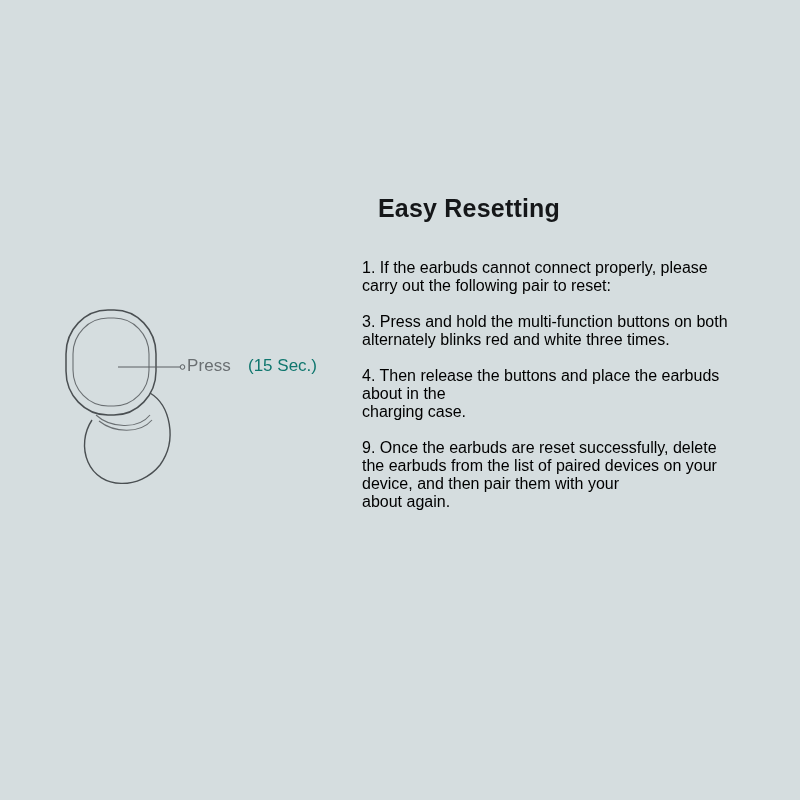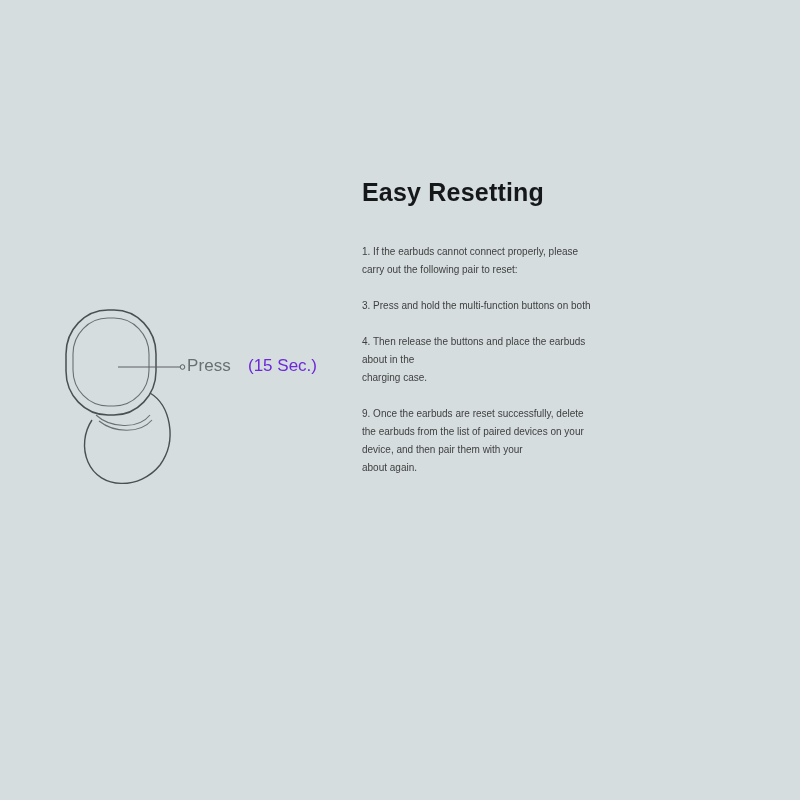--- a/index.html
+++ b/index.html
@@ -34,45 +34,45 @@
       font-size: 17px;
       color: #6a6f72;
       letter-spacing: 0.1px;
       white-space: nowrap;
     }
     .press-duration {
       position: absolute;
       top: 356px;
       left: 248px;
       font-size: 17px;
-      color: #6d28d9;
+      color: #0f766e;
       white-space: nowrap;
     }
     .content {
       position: absolute;
       left: 362px;
       top: 176px;
       width: 410px;
     }
     .title {
       font-size: 25px;
       font-weight: bold;
-      margin: 0;
+      margin: 16px;
       line-height: 32px;
       color: #151719;
       letter-spacing: 0.2px;
     }
     .steps {
       margin-top: 35px;
     }
     .step {
-      font-size: 10px;
+      font-size: 16px;
       line-height: 18px;
       margin: 8px 0 18px 0;
-      color: #404040;
+      color: #000000;
     }
     .step .line {
       display: block;
       white-space: nowrap;
     }
   </style>
 </head>
 <body>
 
 <div class="illustration">
@@ -96,20 +96,21 @@
 
 <div class="content">
   <h1 class="title">Easy Resetting</h1>
   <div class="steps">
     <p class="step">
       <span class="line">1. If the earbuds cannot connect properly, please</span>
       <span class="line">carry out the following pair to reset:</span>
     </p>
     <p class="step">
       <span class="line">3. Press and hold the multi-function buttons on both</span>
+      <span class="line">alternately blinks red and white three times.</span>
     </p>
     <p class="step">
       <span class="line">4. Then release the buttons and place the earbuds</span>
       <span class="line">about in the</span>
       <span class="line">charging case.</span>
     </p>
     <p class="step">
       <span class="line">9. Once the earbuds are reset successfully, delete</span>
       <span class="line">the earbuds from the list of paired devices on your</span>
       <span class="line">device, and then pair them with your</span>

